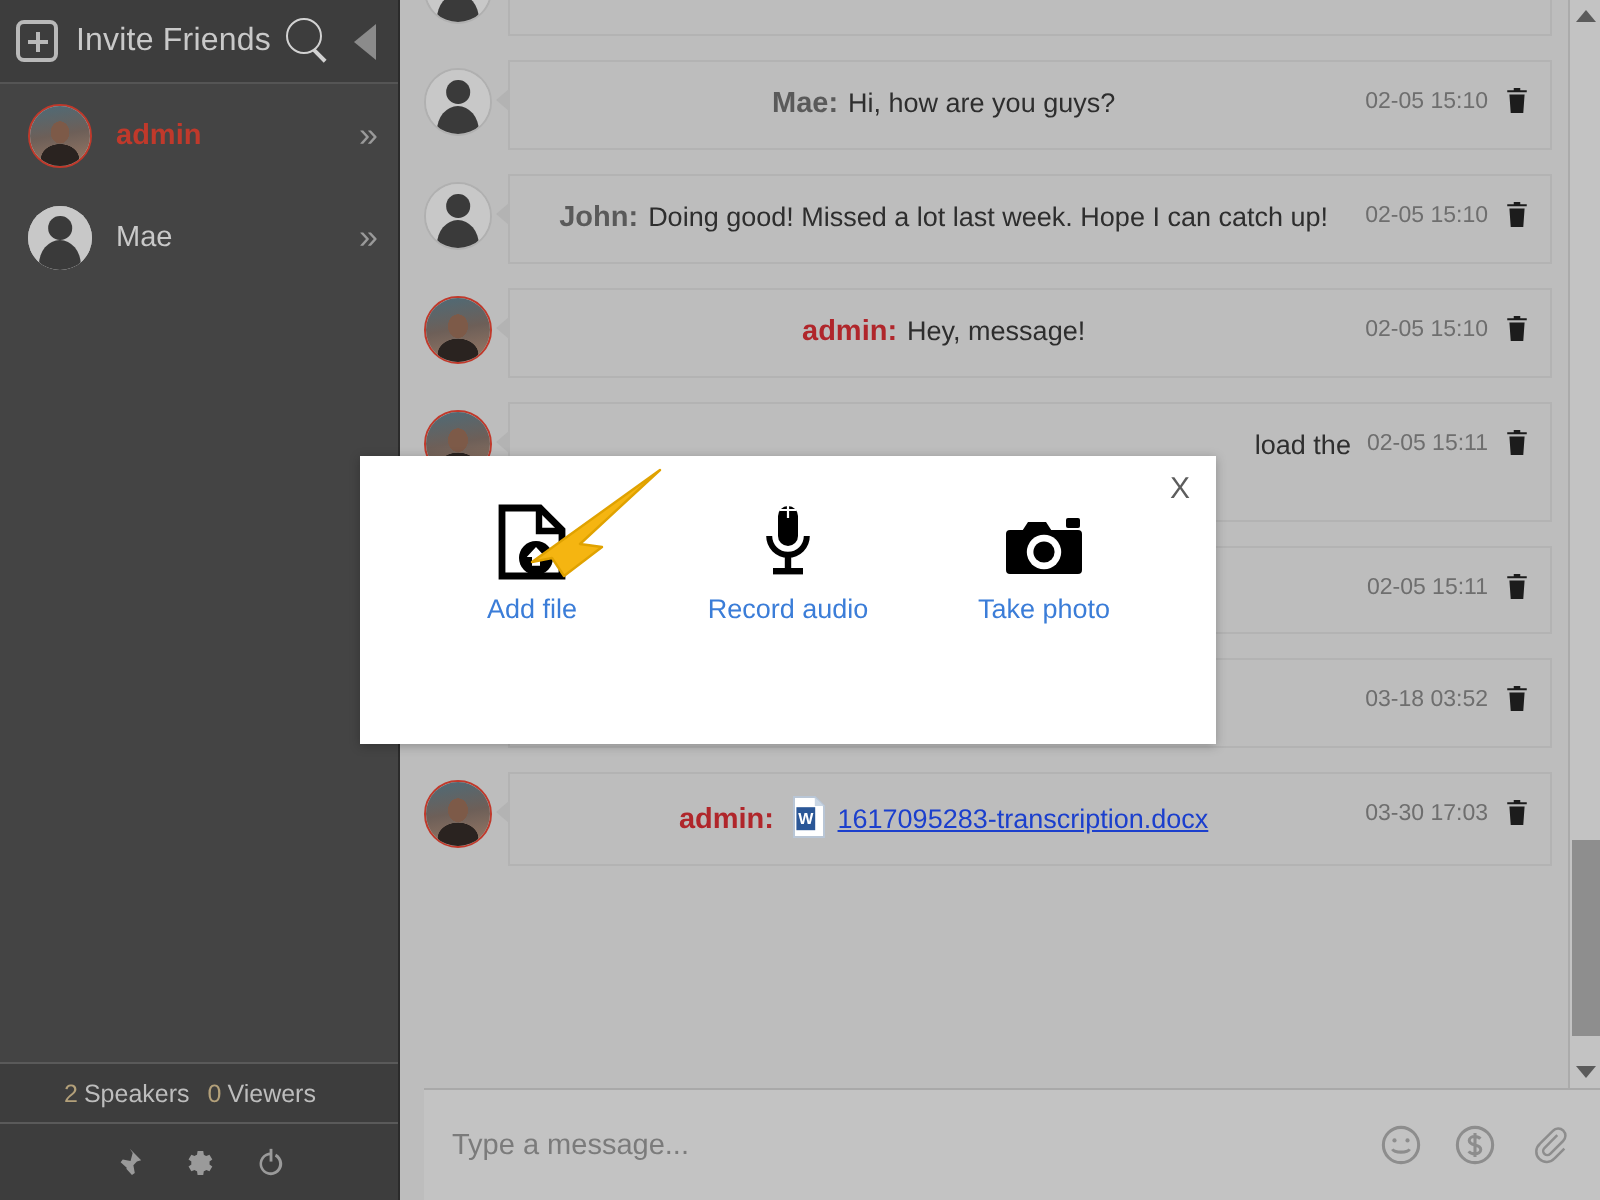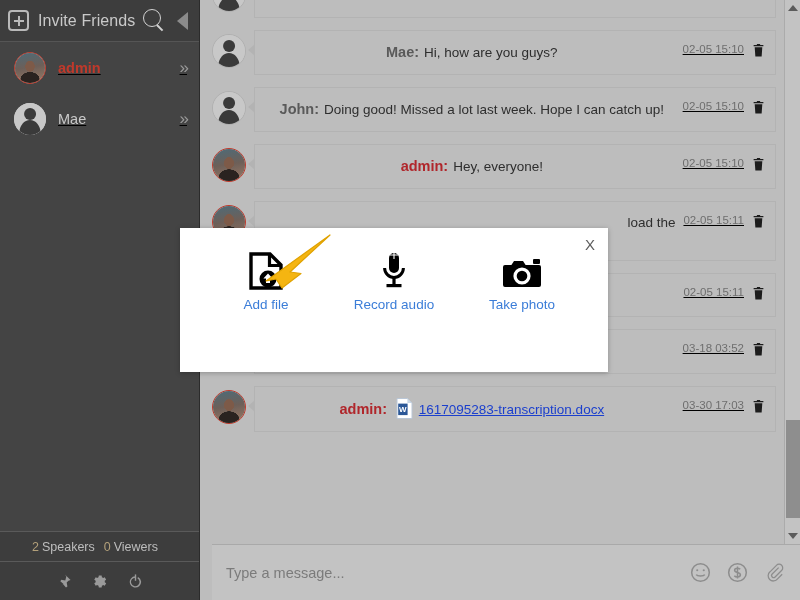--- a/index.html
+++ b/index.html
@@ -56,21 +56,21 @@
   }
   .collapse-tri {
     margin-left: 10px; width: 0; height: 0;
     border-top: 9px solid transparent; border-bottom: 9px solid transparent;
     border-right: 11px solid #8b8b8b;
   }
 
   #user-list { flex: 1 1 auto; overflow: hidden; background: #444; }
   .user-row {
     height: 51px; display: flex; align-items: center;
-    padding: 0 12px 0 14px; position: relative; text-decoration: underline;
+    padding: 0 12px 0 14px; position: relative;
   }
   .u-avatar {
     width: 32px; height: 32px; border-radius: 50%; flex: 0 0 32px;
     overflow: hidden; position: relative; background: #c3c3c3;
   }
   .u-avatar.ring { border: 1.5px solid #c0392b; }
   .ava-photo {
     position: absolute; inset: 0;
     background:
       radial-gradient(ellipse 52% 40% at 50% 88%, #2a2320 0 60%, transparent 62%),
@@ -144,21 +144,21 @@
   }
   .bubble::before {
     content: ""; position: absolute; left: -7px; top: 13px;
     width: 0; height: 0;
     border-top: 6px solid transparent; border-bottom: 6px solid transparent;
     border-right: 7px solid #b3b3b3;
   }
   .b-body { flex: 1 1 auto; font-size: 13.5px; color: #2e2e2e; line-height: 1.45; padding-right: 8px; text-align: center; }
   .b-name { font-weight: 700; font-size: 14.5px; color: #5a5a5a; margin-right: 5px; }
   .b-name.admin { color: #b0262b; }
-  .b-meta { flex: 0 0 auto; display: flex; align-items: flex-start; gap: 8px; padding-top: 1px; text-decoration: underline; }
+  .b-meta { flex: 0 0 auto; display: flex; align-items: center; gap: 8px; padding-top: 1px; }
   .b-time { font-size: 11.5px; color: #6e6e6e; white-space: nowrap; }
   .trash { width: 13px; height: 15px; fill: #1c1c1c; }
   .doc-link { color: #1b3fcd; text-decoration: underline; font-size: 13.5px; }
   .word-ic { width: 17px; height: 21px; vertical-align: -5px; margin-right: 6px; }
 
   
   #vscroll {
     position: absolute; right: 0; top: 0; width: 16px; bottom: 0;
     background: #c3c3c3; border-left: 1px solid #ababab;
   }
@@ -317,21 +317,21 @@
           </div>
         </div>
       </div>
 
       <div class="msg">
         <div class="m-avatar ring">
           <div class="ava-photo"></div>
         </div>
         <div class="bubble">
           <div class="b-body">
-            <span class="b-name admin">admin:</span><span>Hey, everyone!</span>
+            <span class="b-name admin">admin:</span><span>Hey, message!</span>
           </div>
           <div class="b-meta">
             <span class="b-time">02-05 15:10</span>
             <svg class="trash" viewBox="0 0 24 26">
               <path d="M9 1h6v2h6v2H3V3h6zM5 7h14l-1.2 17H6.2z"></path>
             </svg>
           </div>
         </div>
       </div>
 

